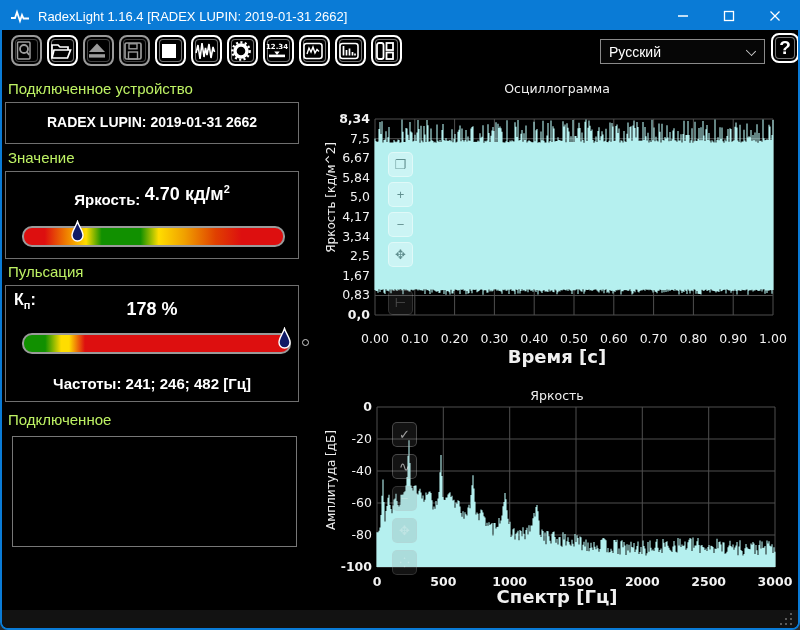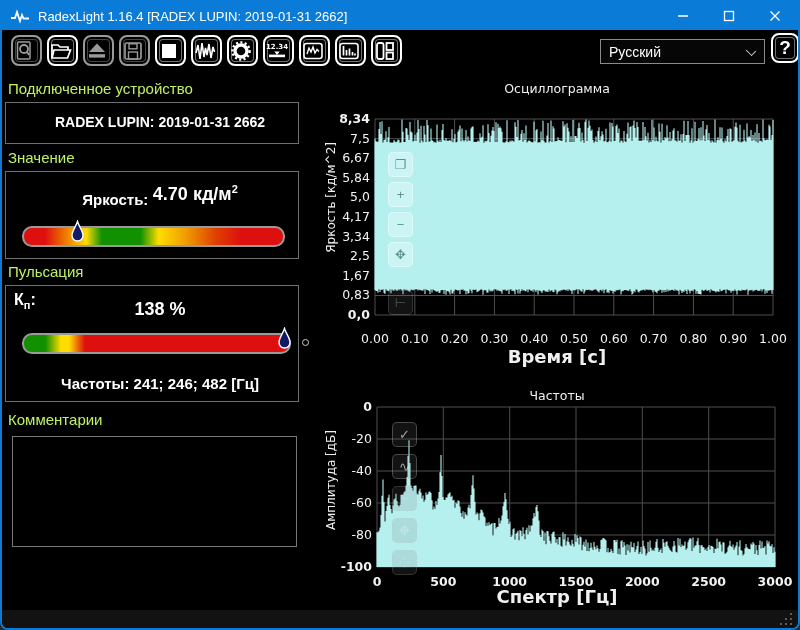--- a/index.html
+++ b/index.html
@@ -20,21 +20,21 @@
   .tbtn.dim{border-color:#9a9a9a;box-shadow:inset 0 0 0 2px #000, inset 0 0 0 3px rgba(154,154,154,.45);}
   .lang{position:absolute;left:598px;top:9px;width:165px;height:25px;background:#060606;border:1px solid #8a8a8a;
         color:#fff;font-size:14px;display:flex;align-items:center;padding:0 8px;}
   .lang .chev{position:absolute;right:9px;top:7px;width:8px;height:8px;border-right:1.6px solid #cfcfcf;
         border-bottom:1.6px solid #cfcfcf;transform:rotate(45deg) scale(1,.8);}
   .helpbtn{position:absolute;left:769px;top:3px;width:28px;height:30px;background:#000;border:2px solid #fff;border-radius:8px;
         box-shadow:inset 0 0 0 2px #000, inset 0 0 0 3px rgba(255,255,255,.45);
         color:#fff;font-size:19px;font-weight:bold;display:flex;align-items:center;justify-content:center;padding:0;}
   
   .seclabel{position:absolute;left:6px;color:#bef264;font-size:15px;}
-  .secbox{position:absolute;left:3px;width:294px;border:1px solid #6f6f6f;background:#000;padding-left:8px;}
+  .secbox{position:absolute;left:3px;width:294px;border:1px solid #6f6f6f;background:#000;}
   .device-text{position:absolute;width:100%;text-align:center;top:11px;color:#fff;font-weight:bold;font-size:14px;}
   .val-line{position:absolute;width:100%;top:16px;text-align:center;color:#fff;}
   .val-name{font-size:15px;font-weight:bold;}
   .val-num{font-size:18px;font-weight:bold;position:relative;top:-5px;}
   .gbar{position:absolute;height:21px;border:2px solid #9a9a9a;border-radius:10px;}
   .marker{position:absolute;width:13px;height:24px;}
   .kp{position:absolute;left:8px;top:5px;color:#fff;font-weight:bold;font-size:16px;}
   .kp sub{font-size:11px;}
   .kpval{position:absolute;width:100%;top:13px;text-align:center;color:#fff;font-weight:bold;font-size:18px;}
   .freqs{position:absolute;width:100%;bottom:9px;text-align:center;color:#fff;font-weight:bold;font-size:15px;}
@@ -181,30 +181,30 @@
     </div>
     <div class="gbar" style="left: 16px; top: 54px; width: 263px; background: linear-gradient(90deg, rgb(221, 15, 15) 0%, rgb(221, 15, 15) 8%, rgb(238, 122, 0) 16%, rgb(255, 221, 0) 24%, rgb(17, 144, 0) 30%, rgb(17, 144, 0) 45%, rgb(255, 221, 0) 52%, rgb(240, 160, 0) 62%, rgb(224, 64, 0) 74%, rgb(221, 15, 15) 84%, rgb(221, 15, 15) 100%);"></div>
     <svg class="marker" style="left: 64.73px; top: 48px;" id="val-marker" viewBox="0 0 13 24">
       <path d="M6.5,1.5 C8,6.5 12,11 12,15.5 A5.5,5.5 0 1 1 1,15.5 C1,11 5,6.5 6.5,1.5 Z" fill="#101a66" stroke="#fff" stroke-width="1.4"></path>
     </svg>
   </div>
 
   <div class="seclabel" style="top:261px">Пульсация</div>
   <div class="secbox" style="top:283px;height:117px">
     <div class="kp"><span>К</span><sub>п</sub><span>:</span></div>
-    <div class="kpval">138 %</div>
+    <div class="kpval">178 %</div>
     <div class="gbar" style="left: 16px; top: 47px; width: 269px; background: linear-gradient(90deg, rgb(17, 144, 0) 0%, rgb(17, 144, 0) 8%, rgb(255, 221, 0) 14%, rgb(255, 221, 0) 17%, rgb(221, 15, 15) 23%, rgb(221, 15, 15) 100%);"></div>
     <svg class="marker" style="left: 271.775px; top: 41px;" id="pul-marker" viewBox="0 0 13 24">
       <path d="M6.5,1.5 C8,6.5 12,11 12,15.5 A5.5,5.5 0 1 1 1,15.5 C1,11 5,6.5 6.5,1.5 Z" fill="#101a66" stroke="#fff" stroke-width="1.4"></path>
     </svg>
     <div class="freqs">Частоты: 241; 246; 482 [Гц]</div>
   </div>
   <div class="odot"></div>
 
-  <div class="seclabel" style="top:409px">Комментарии</div>
+  <div class="seclabel" style="top:409px">Подключенное</div>
   <textarea class="comments" style=""></textarea>
 
   <div class="chart-title" style="top:79px">Осциллограмма</div>
   <div class="axis-ylabel" style="left:322px;top:140px">Яркость [кд/м^2]</div>
   <svg class="chart" id="osc-svg" style="top:95px" width="480" height="270" viewBox="0 0 480 270">
       <path d="M58.0,22V218M97.8,22V218M137.6,22V218M177.4,22V218M217.2,22V218M257.0,22V218M296.8,22V218M336.6,22V218M376.4,22V218M416.2,22V218M456.0,22V218M58,22.0H456M58,41.7H456M58,61.2H456M58,80.8H456M58,100.5H456M58,120.0H456M58,139.5H456M58,159.2H456M58,178.8H456M58,198.5H456M58,218.0H456" stroke="#4f4f4f" stroke-width="1" fill="none"></path>
       <path d="M58,192.9V41.6M59,193.9V44.1M60,194.1V45.0M61,195.7V44.4M62,192.2V32.0M63,195.0V25.0M64,192.7V37.0M65,193.0V24.3M66,192.3V45.6M67,195.7V43.0M68,197.0V42.5M69,192.3V34.2M70,193.7V44.9M71,193.7V40.2M72,194.4V30.0M73,192.6V45.5M74,196.2V45.5M75,192.5V45.4M76,193.2V45.6M77,193.7V42.9M78,192.2V44.5M79,193.0V45.2M80,193.9V44.5M81,192.5V42.4M82,193.1V43.0M83,192.2V45.7M84,192.5V45.2M85,193.2V22.6M86,197.2V34.8M87,192.2V45.0M88,193.3V45.0M89,192.5V31.0M90,193.3V31.6M91,193.4V37.8M92,194.6V42.9M93,194.4V25.0M94,192.8V34.6M95,192.8V35.6M96,193.5V44.4M97,192.7V43.7M98,192.6V37.8M99,192.3V44.1M100,192.5V35.5M101,193.5V23.0M102,192.4V31.9M103,193.3V45.7M104,193.2V28.7M105,193.6V43.4M106,193.8V45.3M107,192.2V28.9M108,196.9V37.6M109,192.2V45.1M110,193.2V22.9M111,193.0V28.3M112,193.9V44.7M113,196.9V44.3M114,192.4V31.5M115,195.4V43.3M116,192.5V44.0M117,193.3V45.5M118,193.7V44.8M119,194.5V45.7M120,194.8V27.5M121,193.9V43.7M122,196.0V44.9M123,195.8V43.1M124,193.3V44.9M125,193.2V33.0M126,192.9V27.1M127,196.9V43.0M128,193.0V43.7M129,197.8V41.0M130,194.3V43.6M131,194.1V44.1M132,195.2V43.4M133,197.6V43.0M134,192.8V44.3M135,196.5V32.3M136,196.4V45.3M137,193.9V41.8M138,192.6V37.1M139,192.8V45.4M140,192.9V44.7M141,193.7V34.7M142,192.9V32.8M143,196.9V28.4M144,192.6V44.2M145,192.9V31.6M146,192.3V43.1M147,193.8V44.4M148,193.4V43.1M149,197.3V32.9M150,194.1V44.4M151,196.8V39.4M152,196.1V43.5M153,192.3V43.8M154,193.8V31.6M155,196.3V29.9M156,192.8V29.2M157,192.7V45.1M158,192.9V44.7M159,192.5V45.0M160,195.3V44.7M161,194.4V43.5M162,193.9V44.4M163,193.0V36.2M164,192.3V40.7M165,192.8V39.8M166,197.7V28.3M167,193.6V45.7M168,192.9V43.7M169,193.6V44.4M170,195.8V43.6M171,195.6V27.3M172,192.4V36.1M173,194.5V45.0M174,193.4V38.7M175,194.5V33.6M176,193.8V29.9M177,192.5V33.9M178,192.2V44.9M179,192.6V25.2M180,193.7V44.9M181,192.7V26.7M182,193.9V31.1M183,193.8V29.4M184,194.4V31.2M185,196.7V34.7M186,192.7V45.2M187,193.3V45.5M188,192.4V45.5M189,193.8V44.3M190,193.7V23.3M191,192.8V45.0M192,197.1V45.2M193,192.8V43.4M194,192.3V44.4M195,193.9V43.3M196,193.5V44.2M197,194.3V44.6M198,197.2V25.3M199,192.6V29.8M200,193.1V39.9M201,196.6V23.1M202,192.3V43.4M203,196.4V43.0M204,194.1V36.7M205,192.3V33.1M206,193.7V44.8M207,193.0V36.3M208,194.3V43.1M209,194.3V28.4M210,192.4V45.6M211,195.3V44.2M212,192.6V43.3M213,192.7V44.1M214,194.1V44.8M215,193.3V45.2M216,194.7V45.3M217,192.2V24.8M218,193.6V44.2M219,194.9V33.2M220,193.0V32.0M221,197.5V45.7M222,193.4V44.9M223,193.7V45.5M224,194.6V34.6M225,195.9V43.2M226,193.7V23.8M227,193.1V43.8M228,194.4V45.6M229,194.5V45.6M230,194.4V38.4M231,195.0V25.9M232,192.4V45.4M233,194.6V43.9M234,193.4V23.4M235,193.6V44.9M236,195.0V29.2M237,195.3V31.4M238,192.4V44.5M239,193.4V44.1M240,197.2V44.0M241,195.3V40.3M242,193.7V43.0M243,194.6V43.2M244,192.9V43.7M245,193.6V43.7M246,192.7V24.2M247,192.4V29.4M248,192.9V27.4M249,193.6V45.2M250,192.6V26.2M251,193.9V30.8M252,192.3V34.5M253,193.2V45.0M254,193.7V39.3M255,196.9V45.0M256,193.6V23.1M257,192.9V45.0M258,193.5V38.9M259,192.8V38.9M260,192.3V41.1M261,197.0V31.3M262,192.2V25.8M263,193.3V30.9M264,194.2V44.5M265,194.7V35.6M266,192.3V42.9M267,196.7V45.7M268,194.4V24.8M269,192.8V22.6M270,193.0V44.1M271,193.0V30.7M272,192.4V23.6M273,193.4V28.8M274,193.1V34.1M275,194.1V32.4M276,193.2V43.1M277,192.7V45.7M278,192.4V44.2M279,192.4V39.6M280,193.4V45.1M281,194.5V33.9M282,195.5V30.2M283,193.2V43.2M284,192.8V39.3M285,194.3V34.3M286,192.4V37.4M287,196.3V44.4M288,193.1V43.8M289,192.3V31.7M290,195.8V45.1M291,194.7V45.2M292,196.2V43.7M293,193.1V25.5M294,194.0V44.8M295,193.8V26.1M296,196.4V29.5M297,193.9V43.9M298,195.0V43.7M299,193.3V28.9M300,193.5V27.6M301,192.8V36.1M302,193.3V31.5M303,192.4V45.6M304,197.5V43.2M305,194.2V43.7M306,194.2V45.5M307,193.3V34.0M308,193.0V44.3M309,193.2V45.0M310,193.3V36.7M311,193.9V25.5M312,193.4V41.3M313,192.2V29.9M314,194.3V29.3M315,197.5V43.8M316,196.5V28.5M317,194.0V23.6M318,195.2V30.9M319,192.5V40.4M320,192.8V25.1M321,194.8V29.9M322,195.5V43.7M323,194.0V43.6M324,193.2V43.8M325,193.5V43.5M326,192.7V25.1M327,192.7V43.0M328,193.7V30.1M329,192.3V39.2M330,193.1V43.5M331,192.5V35.7M332,193.3V45.5M333,192.6V43.3M334,193.1V45.1M335,193.4V22.8M336,195.6V43.3M337,192.9V30.6M338,194.5V44.3M339,195.0V39.7M340,196.2V43.5M341,193.8V44.4M342,193.7V26.6M343,192.5V34.7M344,193.1V45.5M345,195.8V26.7M346,193.1V43.1M347,195.2V43.5M348,193.1V40.0M349,195.0V41.6M350,192.4V28.2M351,194.4V40.4M352,192.7V44.2M353,193.9V34.9M354,193.0V44.1M355,192.8V42.2M356,192.9V33.6M357,194.0V31.2M358,192.3V43.3M359,193.8V43.4M360,193.0V44.7M361,194.1V34.1M362,197.6V43.4M363,192.7V43.4M364,193.8V37.2M365,195.9V45.5M366,194.2V37.1M367,194.9V23.7M368,192.7V44.0M369,194.1V37.9M370,197.0V38.0M371,192.4V24.1M372,193.7V38.1M373,196.4V45.7M374,193.8V43.2M375,193.5V31.2M376,194.3V45.7M377,192.3V44.2M378,192.8V24.8M379,196.8V43.8M380,194.0V43.9M381,196.8V41.9M382,197.0V30.9M383,197.0V43.2M384,197.5V30.3M385,192.7V43.2M386,193.5V24.0M387,194.0V38.5M388,193.1V44.1M389,192.4V32.3M390,194.1V28.0M391,193.6V43.0M392,193.1V36.1M393,195.6V43.4M394,192.3V45.4M395,193.5V43.3M396,193.7V44.4M397,193.9V45.4M398,194.3V22.6M399,195.6V45.4M400,194.3V42.9M401,194.4V40.2M402,195.0V43.2M403,192.2V30.3M404,194.3V41.9M405,194.0V30.6M406,193.0V44.3M407,192.7V45.7M408,192.8V42.4M409,196.6V44.2M410,192.2V38.9M411,193.0V31.9M412,193.6V44.8M413,193.5V31.2M414,195.7V32.0M415,193.9V44.7M416,193.4V44.0M417,194.1V43.3M418,192.5V29.8M419,194.1V25.6M420,197.6V30.5M421,193.6V43.4M422,193.2V44.9M423,193.7V27.7M424,193.9V45.6M425,192.8V44.4M426,193.2V44.4M427,192.9V32.8M428,193.5V43.5M429,192.7V44.7M430,192.4V26.5M431,197.8V40.6M432,193.8V39.3M433,193.1V40.3M434,193.6V33.1M435,192.8V43.7M436,194.5V38.0M437,193.6V43.3M438,193.5V35.5M439,192.8V44.6M440,193.0V27.2M441,193.9V45.7M442,193.8V36.0M443,193.7V44.1M444,192.2V43.4M445,194.4V44.8M446,192.5V22.6M447,192.2V41.2M448,196.7V43.2M449,193.5V43.0M450,196.0V42.3M451,193.6V43.0M452,193.7V27.7M453,193.1V29.5M454,193.3V43.1M455,196.8V38.0M456,192.9V22.9" stroke="#b5f0ef" stroke-width="1.1" fill="none"></path>
       <text x="53" y="26" text-anchor="end" fill="#f2f2f2" font-size="12.5" font-family="DejaVu Sans, sans-serif" font-weight="bold">8,34</text>
       <text x="53" y="45.74100719424462" text-anchor="end" fill="#f2f2f2" font-size="12.5" font-family="DejaVu Sans, sans-serif" font-weight="normal">7,5</text>
       <text x="53" y="65.24700239808152" text-anchor="end" fill="#f2f2f2" font-size="12.5" font-family="DejaVu Sans, sans-serif" font-weight="normal">6,67</text>
@@ -239,21 +239,21 @@
   <div class="cbtn on-cyan" style="left:386px;top:210px">
       <span>−</span>
     </div>
   <div class="cbtn on-cyan" style="left:386px;top:240px">
       <span>✥</span>
     </div>
   <div class="cbtn on-dark faint" style="left:386px;top:288px">
       <span>⊢</span>
     </div>
 
-  <div class="chart-title" style="top:386px">Частоты</div>
+  <div class="chart-title" style="top:386px">Яркость</div>
   <div class="axis-ylabel" style="left:322px;top:428px">Амплитуда [дБ]</div>
   <svg class="chart" id="spec-svg" style="top:398px" width="480" height="200" viewBox="0 0 480 200">
       <path d="M60.0,7V167M126.3,7V167M192.7,7V167M259.0,7V167M325.3,7V167M391.7,7V167M458.0,7V167M60,7.0H458M60,39.0H458M60,71.0H458M60,103.0H458M60,135.0H458M60,167.0H458" stroke="#4f4f4f" stroke-width="1" fill="none"></path>
       <path d="M60,167V132.3M61,167V132.3M62,167V130.8M63,167V127.6M64,167V115.1M65,167V95.7M66,167V79.6M67,167V102.0M68,167V121.4M69,167V111.1M70,167V105.9M71,167V97.7M72,167V94.7M73,167V104.9M74,167V109.0M75,167V113.2M76,167V105.5M77,167V99.5M78,167V98.6M79,167V93.8M80,167V101.0M81,167V104.9M82,167V106.4M83,167V104.8M84,167V94.7M85,167V94.7M86,167V94.5M87,167V92.2M88,167V91.2M89,167V85.5M90,167V77.0M91,167V55.7M92,167V40.2M93,167V62.9M94,167V85.4M95,167V88.1M96,167V90.4M97,167V85.9M98,167V85.5M99,167V85.5M100,167V93.6M101,167V94.6M102,167V90.7M103,167V88.8M104,167V92.5M105,167V98.4M106,167V95.4M107,167V101.7M108,167V99.7M109,167V92.6M110,167V95.0M111,167V93.7M112,167V91.7M113,167V91.5M114,167V93.1M115,167V100.2M116,167V109.5M117,167V106.4M118,167V108.7M119,167V100.9M120,167V104.8M121,167V98.5M122,167V92.1M123,167V72.2M124,167V54.9M125,167V75.9M126,167V96.9M127,167V99.7M128,167V100.1M129,167V97.5M130,167V97.6M131,167V94.6M132,167V93.3M133,167V92.2M134,167V96.9M135,167V95.7M136,167V100.4M137,167V99.8M138,167V107.7M139,167V102.6M140,167V103.8M141,167V100.3M142,167V100.9M143,167V106.6M144,167V113.0M145,167V116.8M146,167V111.3M147,167V118.8M148,167V112.2M149,167V114.3M150,167V115.6M151,167V107.5M152,167V104.8M153,167V108.2M154,167V94.9M155,167V85.2M156,167V75.3M157,167V88.5M158,167V101.7M159,167V114.5M160,167V112.6M161,167V113.8M162,167V120.3M163,167V113.3M164,167V109.4M165,167V110.3M166,167V112.6M167,167V116.3M168,167V117.6M169,167V125.9M170,167V122.7M171,167V125.7M172,167V122.2M173,167V125.0M174,167V124.0M175,167V123.0M176,167V135.4M177,167V123.1M178,167V123.1M179,167V128.5M180,167V126.9M181,167V126.7M182,167V118.1M183,167V123.4M184,167V120.6M185,167V115.6M186,167V106.3M187,167V102.0M188,167V93.0M189,167V99.2M190,167V110.3M191,167V118.7M192,167V124.0M193,167V121.7M194,167V136.9M195,167V135.5M196,167V129.3M197,167V128.3M198,167V139.4M199,167V133.7M200,167V132.6M201,167V130.8M202,167V140.3M203,167V129.9M204,167V131.0M205,167V136.2M206,167V127.2M207,167V133.8M208,167V139.3M209,167V130.1M210,167V127.7M211,167V134.5M212,167V125.3M213,167V131.4M214,167V125.5M215,167V125.4M216,167V118.2M217,167V112.9M218,167V116.4M219,167V107.0M220,167V105.1M221,167V111.3M222,167V120.5M223,167V135.0M224,167V137.0M225,167V129.4M226,167V131.1M227,167V140.8M228,167V132.4M229,167V144.2M230,167V131.1M231,167V131.3M232,167V136.3M233,167V140.8M234,167V143.5M235,167V133.7M236,167V132.0M237,167V131.4M238,167V137.1M239,167V142.8M240,167V138.9M241,167V144.5M242,167V137.3M243,167V137.1M244,167V145.7M245,167V146.7M246,167V132.3M247,167V139.6M248,167V134.0M249,167V145.4M250,167V141.2M251,167V137.3M252,167V142.0M253,167V144.6M254,167V145.7M255,167V139.8M256,167V143.7M257,167V146.4M258,167V133.9M259,167V142.0M260,167V135.3M261,167V137.9M262,167V144.4M263,167V136.5M264,167V137.3M265,167V150.2M266,167V144.8M267,167V141.7M268,167V146.6M269,167V139.4M270,167V151.0M271,167V142.5M272,167V151.2M273,167V148.1M274,167V142.8M275,167V147.4M276,167V150.1M277,167V142.0M278,167V146.8M279,167V149.3M280,167V145.4M281,167V148.3M282,167V151.8M283,167V149.0M284,167V140.1M285,167V139.4M286,167V138.1M287,167V138.2M288,167V139.3M289,167V140.3M290,167V152.3M291,167V148.1M292,167V152.5M293,167V152.0M294,167V148.7M295,167V150.7M296,167V152.9M297,167V140.0M298,167V139.9M299,167V142.0M300,167V139.7M301,167V153.9M302,167V148.6M303,167V154.5M304,167V141.3M305,167V140.2M306,167V147.2M307,167V142.0M308,167V145.5M309,167V154.9M310,167V144.2M311,167V150.5M312,167V144.8M313,167V152.4M314,167V141.7M315,167V146.9M316,167V147.5M317,167V143.1M318,167V151.9M319,167V149.5M320,167V146.0M321,167V141.5M322,167V153.9M323,167V151.9M324,167V147.0M325,167V154.0M326,167V140.4M327,167V145.9M328,167V148.4M329,167V155.5M330,167V153.3M331,167V141.9M332,167V151.7M333,167V140.4M334,167V147.7M335,167V150.5M336,167V149.5M337,167V151.0M338,167V147.7M339,167V141.8M340,167V139.0M341,167V147.7M342,167V152.1M343,167V149.9M344,167V148.6M345,167V153.0M346,167V139.1M347,167V142.7M348,167V146.8M349,167V142.0M350,167V141.2M351,167V145.7M352,167V147.8M353,167V149.8M354,167V150.8M355,167V151.9M356,167V146.4M357,167V141.0M358,167V145.6M359,167V151.8M360,167V152.5M361,167V138.1M362,167V145.6M363,167V138.8M364,167V147.0M365,167V144.5M366,167V146.0M367,167V145.6M368,167V141.5M369,167V149.7M370,167V148.2M371,167V142.2M372,167V139.7M373,167V137.9M374,167V138.7M375,167V151.1M376,167V137.4M377,167V147.7M378,167V145.6M379,167V145.6M380,167V141.3M381,167V138.0M382,167V145.1M383,167V153.1M384,167V145.4M385,167V145.1M386,167V147.1M387,167V147.4M388,167V149.9M389,167V148.4M390,167V151.1M391,167V147.1M392,167V145.0M393,167V149.4M394,167V145.8M395,167V146.1M396,167V146.9M397,167V153.1M398,167V148.4M399,167V149.0M400,167V138.8M401,167V148.3M402,167V141.9M403,167V141.4M404,167V144.5M405,167V151.6M406,167V142.3M407,167V142.6M408,167V153.8M409,167V153.3M410,167V151.8M411,167V147.3M412,167V145.4M413,167V140.7M414,167V145.9M415,167V147.2M416,167V144.4M417,167V149.8M418,167V147.6M419,167V145.4M420,167V142.1M421,167V155.3M422,167V146.4M423,167V140.3M424,167V150.0M425,167V150.9M426,167V155.5M427,167V154.1M428,167V148.2M429,167V143.9M430,167V147.3M431,167V148.6M432,167V149.0M433,167V149.3M434,167V143.5M435,167V144.8M436,167V142.1M437,167V143.5M438,167V154.0M439,167V145.1M440,167V150.2M441,167V155.1M442,167V145.1M443,167V140.5M444,167V148.4M445,167V141.5M446,167V147.9M447,167V147.6M448,167V146.0M449,167V154.6M450,167V140.6M451,167V143.5M452,167V141.2M453,167V145.7M454,167V146.4M455,167V144.2M456,167V153.1M457,167V147.2M458,167V151.8" stroke="#b5f0ef" stroke-width="1.1" fill="none"></path>
       <text x="55" y="11" text-anchor="end" fill="#f2f2f2" font-size="12.5" font-family="DejaVu Sans, sans-serif" font-weight="bold">0</text>
       <text x="55" y="43" text-anchor="end" fill="#f2f2f2" font-size="12.5" font-family="DejaVu Sans, sans-serif" font-weight="normal">-20</text>
       <text x="55" y="75" text-anchor="end" fill="#f2f2f2" font-size="12.5" font-family="DejaVu Sans, sans-serif" font-weight="normal">-40</text>
       <text x="55" y="107" text-anchor="end" fill="#f2f2f2" font-size="12.5" font-family="DejaVu Sans, sans-serif" font-weight="normal">-60</text>
       <text x="55" y="139" text-anchor="end" fill="#f2f2f2" font-size="12.5" font-family="DejaVu Sans, sans-serif" font-weight="normal">-80</text>
       <text x="55" y="171" text-anchor="end" fill="#f2f2f2" font-size="12.5" font-family="DejaVu Sans, sans-serif" font-weight="bold">-100</text>

